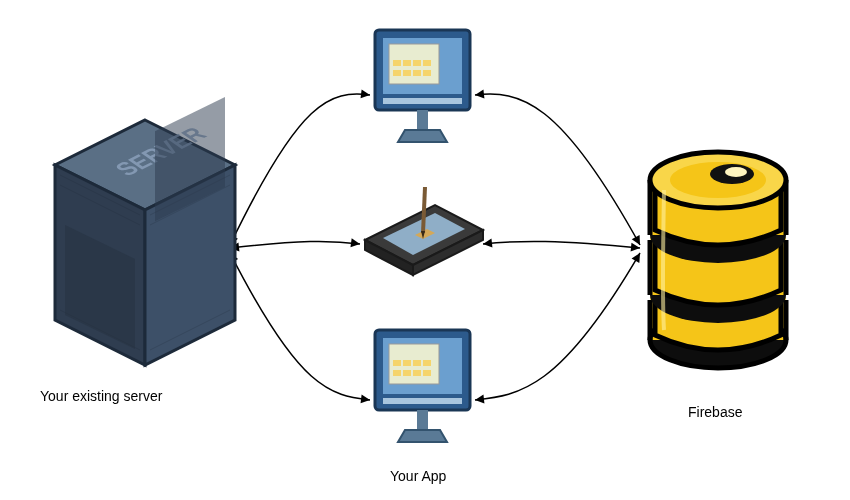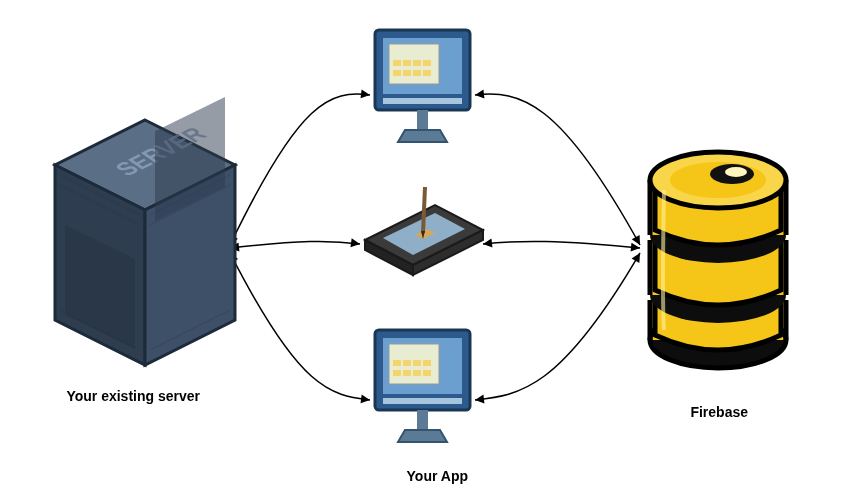--- a/index.html
+++ b/index.html
@@ -8,22 +8,21 @@
     width: 850px;
     height: 500px;
     font-family: Arial, Helvetica, sans-serif;
     font-size: 14px;
     color: #000;
     background: #fff;
     position: relative;
   }
   .label {
     position: absolute;
-    text-align: right;
-    font-weight: bold;
+    text-align: left;
   }
   svg.canvas {
     position: absolute;
     left: 0;
     top: 0;
   }
 </style>
 </head>
 <body>
 
@@ -142,15 +141,15 @@
     <ellipse cx="68" cy="50" rx="48" ry="18" fill="#f5c518"></ellipse>
     <ellipse cx="82" cy="44" rx="22" ry="10" fill="#111"></ellipse>
     <ellipse cx="86" cy="42" rx="11" ry="5" fill="#fff5c0"></ellipse>
 
     <path d="M14,60 Q12,170 14,200" stroke="#fff0a0" stroke-width="4" fill="none" opacity="0.6"></path>
   </g>
 </svg>
 
 <div class="label" style="left:40px; top:388px; width:160px;">Your existing server</div>
 
-<div class="label" style="left:404px; top:468px; width:64px;">Your App</div>
+<div class="label" style="left:390px; top:468px; width:64px;">Your App</div>
 
 <div class="label" style="left:688px; top:404px; width:60px;">Firebase</div>
 
 </body></html>

